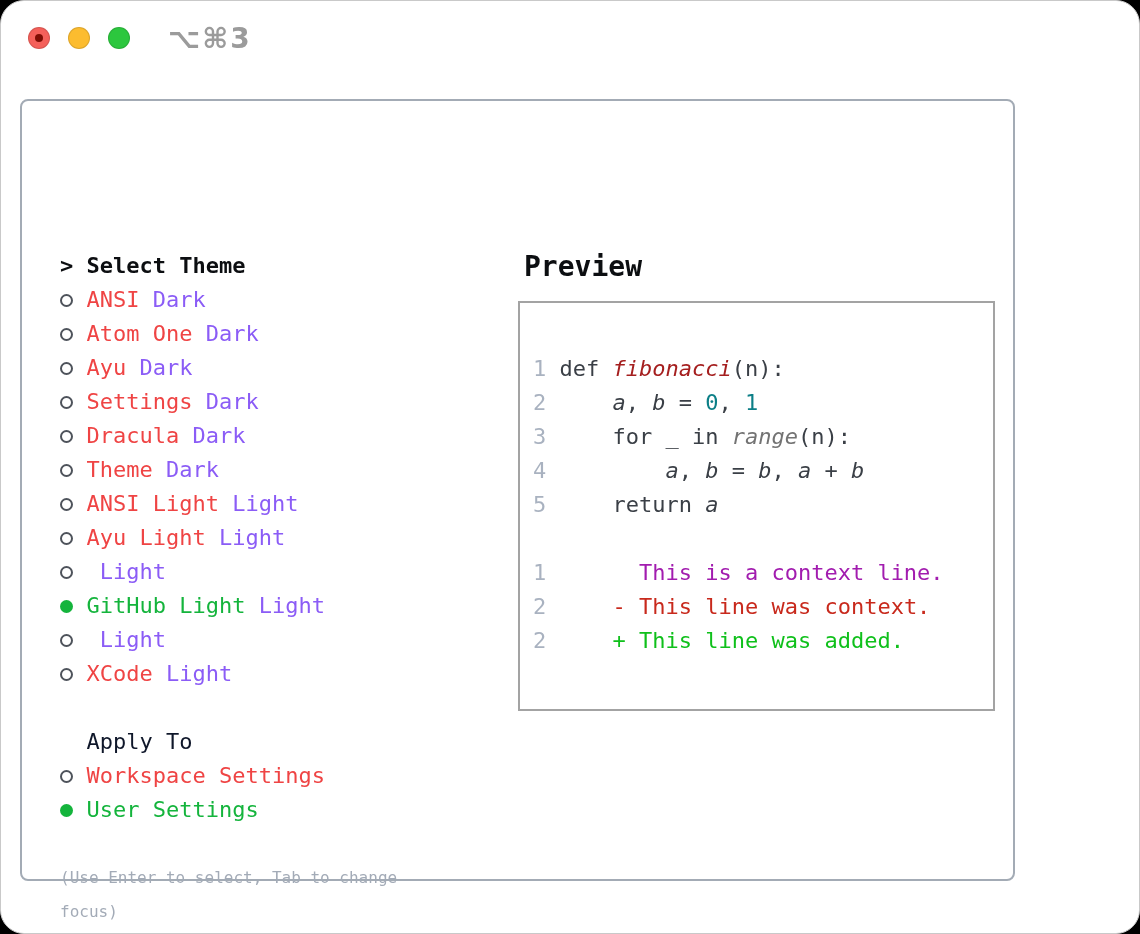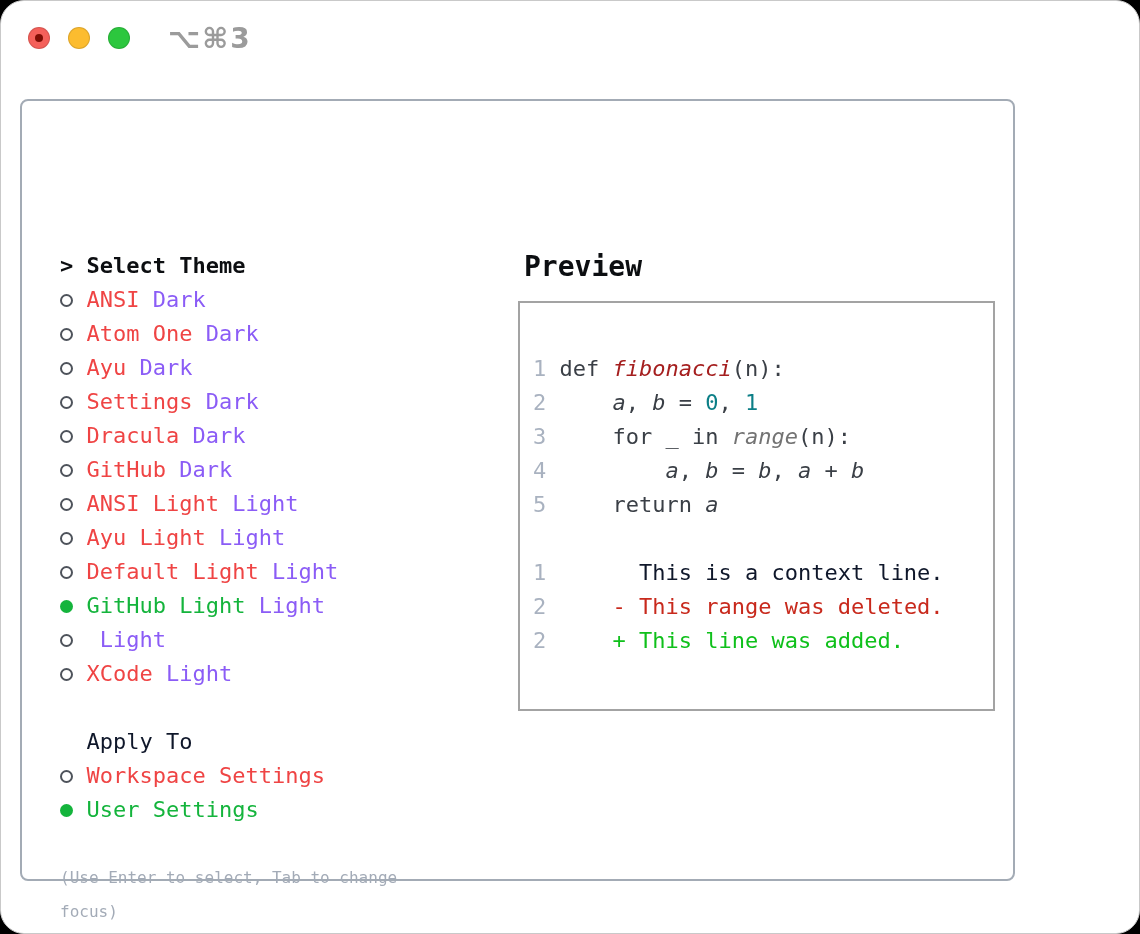--- a/index.html
+++ b/index.html
@@ -51,21 +51,21 @@
     border:2px solid #a3a3a3;box-sizing:border-box;background:#fff;
   }
   .code{position:absolute;left:13px;top:49px;font-size:22px;line-height:34px;}
   .code-line{height:34px;white-space:pre;}
   .tok-plain{color:#3a3f46;}
   .tok-lineno{color:#a9b2c0;}
   .tok-func{color:#a51f1f;font-style:italic;}
   .tok-num{color:#0c7f87;}
   .tok-builtin{color:#737373;font-style:italic;}
   .tok-var{color:#3a3f46;font-style:italic;}
-  .tok-ctx{color:#0f172a;}
+  .tok-ctx{color:#a21caf;}
   .tok-del{color:#c8291c;}
   .tok-add{color:#0fc01b;}
 </style>
 </head>
 <body>
 
 <div class="window">
 
   <div class="titlebar">
     <div class="light red">
@@ -80,24 +80,24 @@
 
     <div class="left-col">
       <div class="row panel-title"><span>&gt; </span><span>Select Theme</span></div>
 
       <div>
           <div class="row"><span class="marker"><span class="dot"></span></span><span class="name">ANSI</span><span class="variant"> Dark</span></div>
           <div class="row"><span class="marker"><span class="dot"></span></span><span class="name">Atom One</span><span class="variant"> Dark</span></div>
           <div class="row"><span class="marker"><span class="dot"></span></span><span class="name">Ayu</span><span class="variant"> Dark</span></div>
           <div class="row"><span class="marker"><span class="dot"></span></span><span class="name">Settings</span><span class="variant"> Dark</span></div>
           <div class="row"><span class="marker"><span class="dot"></span></span><span class="name">Dracula</span><span class="variant"> Dark</span></div>
-          <div class="row"><span class="marker"><span class="dot"></span></span><span class="name">GitHub</span><span class="variant"> Dark</span></div>
+          <div class="row"><span class="marker"><span class="dot"></span></span><span class="name">Theme</span><span class="variant"> Dark</span></div>
           <div class="row"><span class="marker"><span class="dot"></span></span><span class="name">ANSI Light</span><span class="variant"> Light</span></div>
           <div class="row"><span class="marker"><span class="dot"></span></span><span class="name">Ayu Light</span><span class="variant"> Light</span></div>
-          <div class="row"><span class="marker"><span class="dot"></span></span><span class="name">Default Light</span><span class="variant"> Light</span></div>
+          <div class="row"><span class="marker"><span class="dot"></span></span><span class="variant"> Light</span></div>
           <div class="row"><span class="marker"><span class="dot filled"></span></span><span class="name sel">GitHub Light</span><span class="variant"> Light</span></div>
           <div class="row"><span class="marker"><span class="dot"></span></span><span class="variant"> Light</span></div>
           <div class="row"><span class="marker"><span class="dot"></span></span><span class="name">XCode</span><span class="variant"> Light</span></div>
         </div>
 
       <div class="spacer"></div>
       <div class="row apply-title">Apply To</div>
 
       <div>
           <div class="row"><span class="marker"><span class="dot"></span></span><span class="name">Workspace Settings</span></div>
@@ -112,19 +112,19 @@
 
     <div class="preview-box">
       <div class="code">
           <div class="code-line"><span class="tok-lineno">1</span><span class="tok-plain"> def </span><span class="tok-func">fibonacci</span><span class="tok-plain">(n):</span></div>
           <div class="code-line"><span class="tok-lineno">2</span><span class="tok-plain">     </span><span class="tok-var">a</span><span class="tok-plain">, </span><span class="tok-var">b</span><span class="tok-plain"> = </span><span class="tok-num">0</span><span class="tok-plain">, </span><span class="tok-num">1</span></div>
           <div class="code-line"><span class="tok-lineno">3</span><span class="tok-plain">     for _ in </span><span class="tok-builtin">range</span><span class="tok-plain">(n):</span></div>
           <div class="code-line"><span class="tok-lineno">4</span><span class="tok-plain">         </span><span class="tok-var">a</span><span class="tok-plain">, </span><span class="tok-var">b</span><span class="tok-plain"> = </span><span class="tok-var">b</span><span class="tok-plain">, </span><span class="tok-var">a</span><span class="tok-plain"> + </span><span class="tok-var">b</span></div>
           <div class="code-line"><span class="tok-lineno">5</span><span class="tok-plain">     return </span><span class="tok-var">a</span></div>
           <div class="code-line"></div>
           <div class="code-line"><span class="tok-lineno">1</span><span class="tok-plain">       </span><span class="tok-ctx">This is a context line.</span></div>
-          <div class="code-line"><span class="tok-lineno">2</span><span class="tok-plain">     </span><span class="tok-del">- This range was deleted.</span></div>
+          <div class="code-line"><span class="tok-lineno">2</span><span class="tok-plain">     </span><span class="tok-del">- This line was context.</span></div>
           <div class="code-line"><span class="tok-lineno">2</span><span class="tok-plain">     </span><span class="tok-add">+ This line was added.</span></div>
         </div>
     </div>
 
   </div>
 </div>
 
 </body></html>

